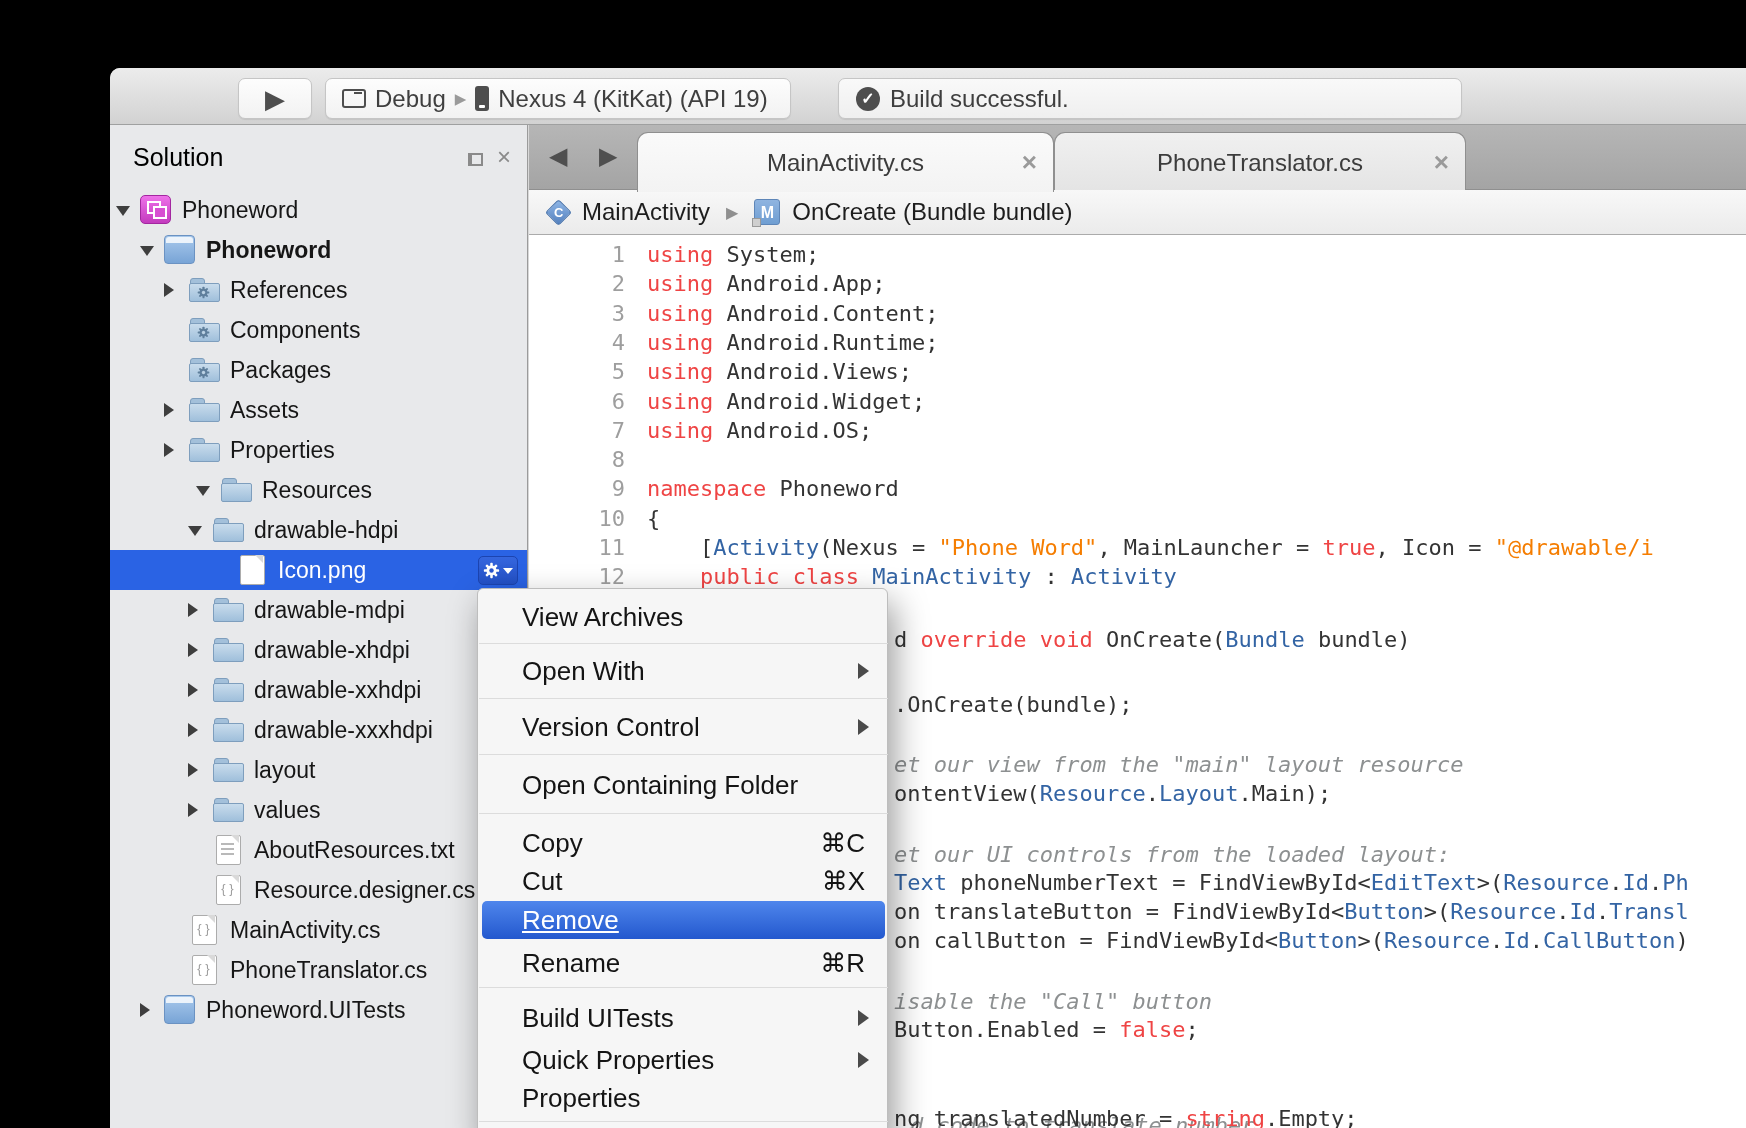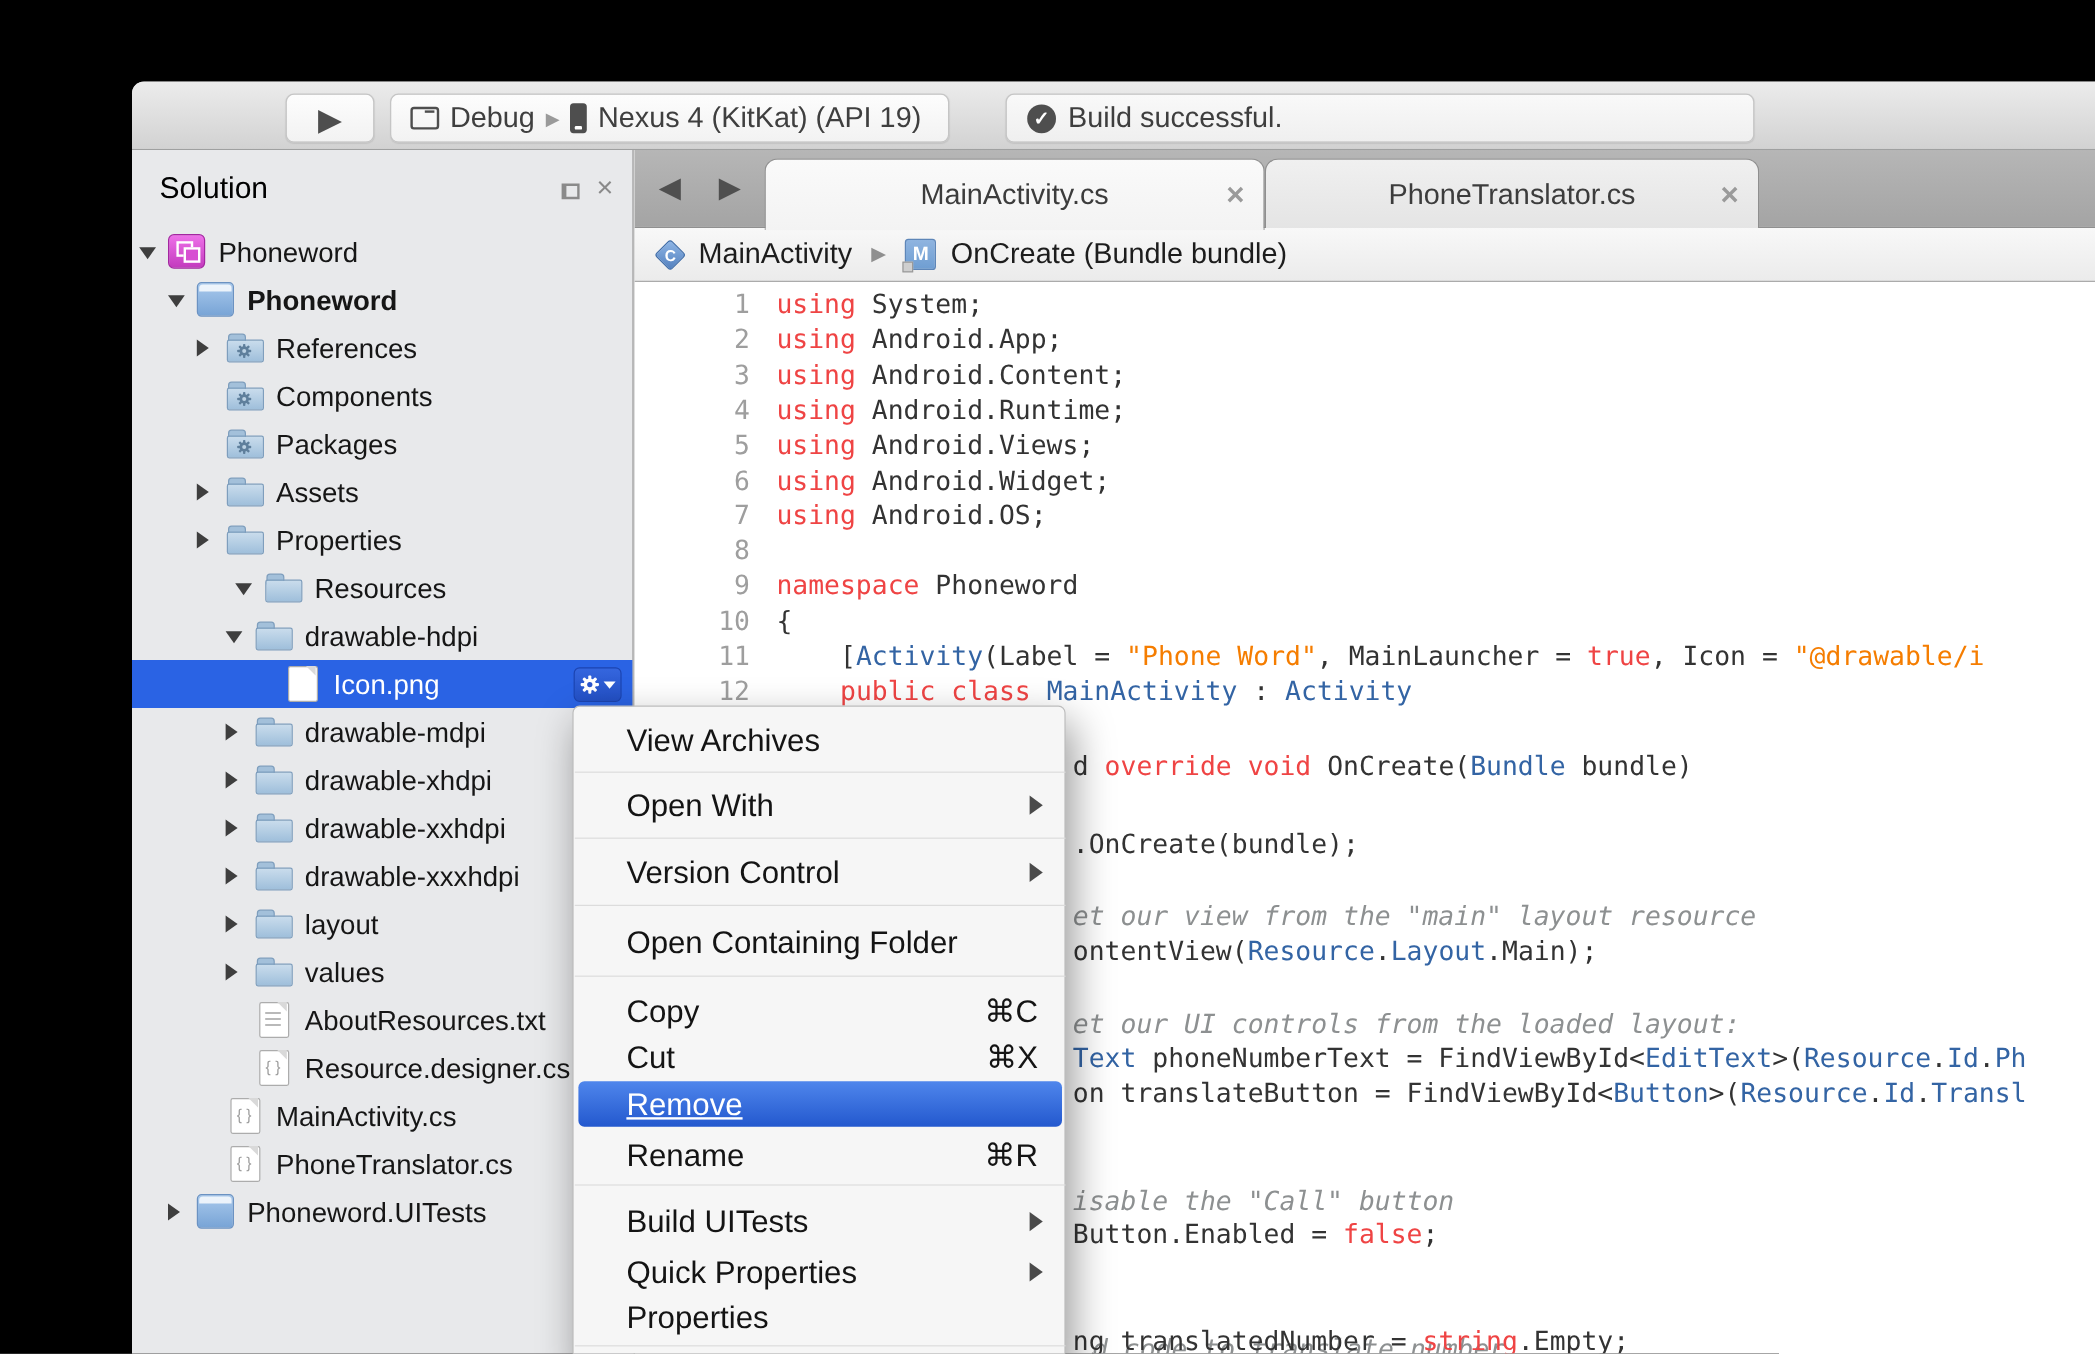--- a/index.html
+++ b/index.html
@@ -350,29 +350,30 @@
     <div class="cl" style="top: 5px;"><span class="ln">1</span><span class="ct"><span class="k">using</span><span class="p"> System;</span></span></div>
     <div class="cl" style="top: 34.3px;"><span class="ln">2</span><span class="ct"><span class="k">using</span><span class="p"> Android.App;</span></span></div>
     <div class="cl" style="top: 63.6px;"><span class="ln">3</span><span class="ct"><span class="k">using</span><span class="p"> Android.Content;</span></span></div>
     <div class="cl" style="top: 92.9px;"><span class="ln">4</span><span class="ct"><span class="k">using</span><span class="p"> Android.Runtime;</span></span></div>
     <div class="cl" style="top: 122.2px;"><span class="ln">5</span><span class="ct"><span class="k">using</span><span class="p"> Android.Views;</span></span></div>
     <div class="cl" style="top: 151.5px;"><span class="ln">6</span><span class="ct"><span class="k">using</span><span class="p"> Android.Widget;</span></span></div>
     <div class="cl" style="top: 180.8px;"><span class="ln">7</span><span class="ct"><span class="k">using</span><span class="p"> Android.OS;</span></span></div>
     <div class="cl" style="top: 210.1px;"><span class="ln">8</span><span class="ct"></span></div>
     <div class="cl" style="top: 239.4px;"><span class="ln">9</span><span class="ct"><span class="k">namespace</span><span class="p"> Phoneword</span></span></div>
     <div class="cl" style="top: 268.7px;"><span class="ln">10</span><span class="ct"><span class="p">{</span></span></div>
-    <div class="cl" style="top: 298px;"><span class="ln">11</span><span class="ct"><span class="p">    [</span><span class="t">Activity</span><span class="p">(Label = </span><span class="s">"Phone Word"</span><span class="p">, MainLauncher = </span><span class="k">true</span><span class="p">, Icon = </span><span class="s">"@drawable/i</span></span></div>
+    <div class="cl" style="top: 298px;"><span class="ln">11</span><span class="ct"><span class="p">    [</span><span class="t">Activity</span><span class="p">(Nexus = </span><span class="s">"Phone Word"</span><span class="p">, MainLauncher = </span><span class="k">true</span><span class="p">, Icon = </span><span class="s">"@drawable/i</span></span></div>
     <div class="cl" style="top: 327.3px;"><span class="ln">12</span><span class="ct"><span class="p">    </span><span class="k">public</span><span class="p"> </span><span class="k">class</span><span class="p"> </span><span class="t">MainActivity</span><span class="p"> : </span><span class="t">Activity</span></span></div>
     <div class="frag" style="top: 390px;"><span class="p">d </span><span class="k">override</span><span class="p"> </span><span class="k">void</span><span class="p"> OnCreate(</span><span class="t">Bundle</span><span class="p"> bundle)</span></div>
     <div class="frag" style="top: 455px;"><span class="p">.OnCreate(bundle);</span></div>
     <div class="frag" style="top: 515px;"><span class="c">et our view from the "main" layout resource</span></div>
     <div class="frag" style="top: 544px;"><span class="p">ontentView(</span><span class="t">Resource</span><span class="p">.</span><span class="t">Layout</span><span class="p">.Main);</span></div>
     <div class="frag" style="top: 605px;"><span class="c">et our UI controls from the loaded layout:</span></div>
     <div class="frag" style="top: 633px;"><span class="t">Text</span><span class="p"> phoneNumberText = FindViewById&lt;</span><span class="t">EditText</span><span class="p">&gt;(</span><span class="t">Resource</span><span class="p">.</span><span class="t">Id</span><span class="p">.</span><span class="t">Ph</span></div>
     <div class="frag" style="top: 662px;"><span class="p">on translateButton = FindViewById&lt;</span><span class="t">Button</span><span class="p">&gt;(</span><span class="t">Resource</span><span class="p">.</span><span class="t">Id</span><span class="p">.</span><span class="t">Transl</span></div>
+    <div class="frag" style="top: 691px;"><span class="p">on callButton = FindViewById&lt;</span><span class="t">Button</span><span class="p">&gt;(</span><span class="t">Resource</span><span class="p">.</span><span class="t">Id</span><span class="p">.</span><span class="t">CallButton</span><span class="p">)</span></div>
     <div class="frag" style="top: 752px;"><span class="c">isable the "Call" button</span></div>
     <div class="frag" style="top: 780px;"><span class="p">Button.Enabled = </span><span class="k">false</span><span class="p">;</span></div>
     <div class="frag" style="top: 876px; margin-left: 16px;"><span class="c">d code to translate number</span></div>
     <div class="frag" style="top: 869px;"><span class="p">ng translatedNumber = </span><span class="k">string</span><span class="p">.Empty;</span></div>
   </div>
 
 <div id="menu">
     <div class="mi" style="top: 8px; height: 40px;">
       <span class="mlabel">View Archives</span>
     </div>

